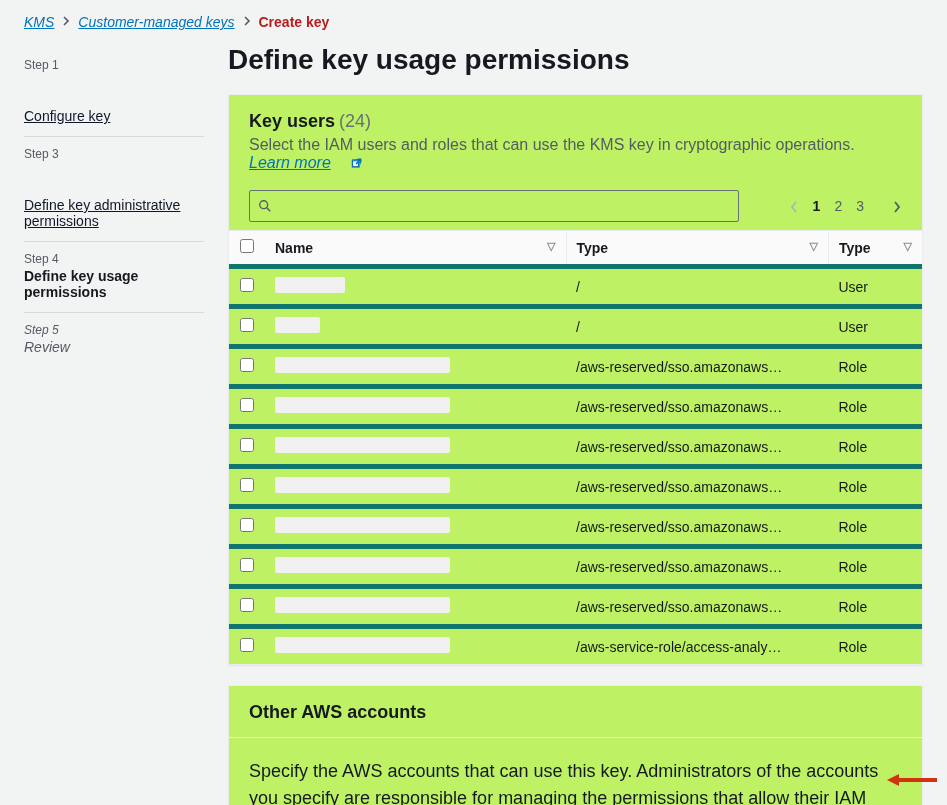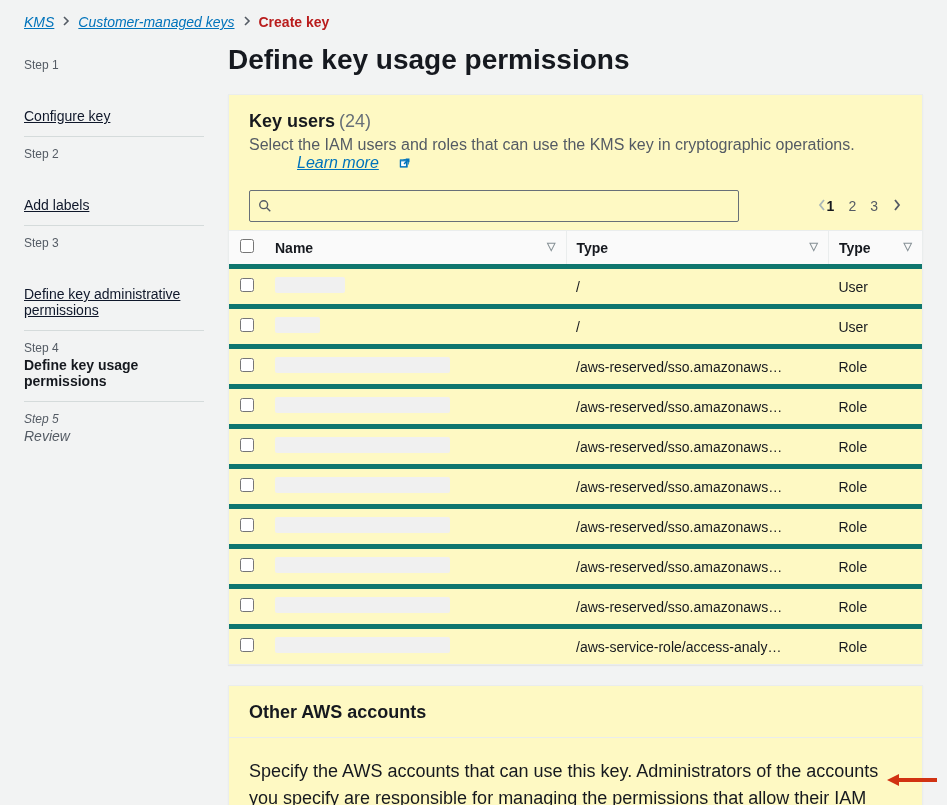--- a/index.html
+++ b/index.html
@@ -40,21 +40,21 @@
     .step-title { font-size: 14px; font-weight: 400; }
     .step-title.link { color: #0f172a; text-decoration: underline; margin-top: 36px; }
     .step-title.active { font-weight: 700; color: #16191f; }
     .step-title.future { color: #545b64; }
 
     
     h1 { font-size: 28px; font-weight: 700; margin-bottom: 18px; color: #16191f; }
 
     
     .panel {
-      background: #fef9c3;
+      background: #bef264;
       border: 1px solid #eaeded;
       box-shadow: 0 1px 1px rgba(0,0,0,.05);
       margin-bottom: 20px;
     }
     .panel-header { padding: 16px 20px 6px 20px; }
     .panel-title { font-size: 18px; font-weight: 700; display: inline; }
     .panel-count { font-size: 18px; font-weight: 400; color: #687078; }
     .panel-sub { font-size: 16px; color: #545b64; margin-top: 4px; }
     .panel-sub a { color: #0073bb; }
 
@@ -62,21 +62,21 @@
     .toolbar { display: flex; align-items: center; gap: 12px; padding: 12px 20px 8px 20px; }
     .search-wrap {
       flex: 1; display: flex; align-items: center;
       border: 1px solid #687078; border-radius: 2px; height: 32px;
       padding: 0 8px; max-width: 490px;
     }
     .search-wrap svg { flex-shrink: 0; }
     .search-wrap input {
       border: none; outline: none; flex: 1; font-size: 14px; padding: 0 6px; background: transparent;
     }
-    .pagination { display: flex; align-items: flex-start; margin-left: auto; }
+    .pagination { display: flex; align-items: flex-end; gap: 14px; margin-left: auto; }
     .pagination .page { font-size: 14px; color: #545b64; cursor: pointer; }
     .pagination .page.active { font-weight: 700; color: #16191f; }
     .pagination .arrow { color: #687078; display: flex; cursor: pointer; }
     .pagination .arrow.disabled { color: #aab7b8; cursor: default; }
 
     
     .tbl { width: 100%; border-collapse: collapse; }
     .tbl th, .tbl td {
       text-align: left; padding: 8px 10px; font-size: 14px;
       border-bottom: 5px solid #0f766e;
@@ -104,21 +104,21 @@
 
     
     .btn {
       display: inline-flex; align-items: center; justify-content: center;
       border: 1px solid #545b64; border-radius: 2px; background: #fff;
       padding: 6px 18px; font-size: 14px; font-weight: 700; cursor: pointer;
       color: #16191f;
     }
 
     
-    .extlink { display: inline-flex; align-items: center; gap: 20px; margin-left: 48px; }
+    .extlink { display: inline-flex; align-items: center; gap: 20px; }
     .extlink svg { width: 12px; height: 12px; }
 
     
     .red-arrow {
       position: absolute; right: 10px; bottom: 15px; pointer-events: none;
     }
     
     .panel-header-sub { padding-bottom: 14px; border-bottom: 1px solid #eaeded; }
   </style>
 </head>
@@ -139,24 +139,20 @@
   </span>
   <span class="current">Create key</span>
 </div>
 
 <div class="layout">
 
   <div class="sidebar" id="sidebar-steps">
       <div class="step">
         <div class="step-label">Step 1</div>
         <div class="step-title link">Configure key</div>
-      </div>
-      <div class="step">
-        <div class="step-label">Step 2</div>
-        <div class="step-title link">Add labels</div>
       </div>
       <div class="step">
         <div class="step-label">Step 3</div>
         <div class="step-title link">Define key administrative permissions</div>
       </div>
       <div class="step">
         <div class="step-label">Step 4</div>
         <div class="step-title active">Define key usage permissions</div>
       </div>
       <div class="step">

